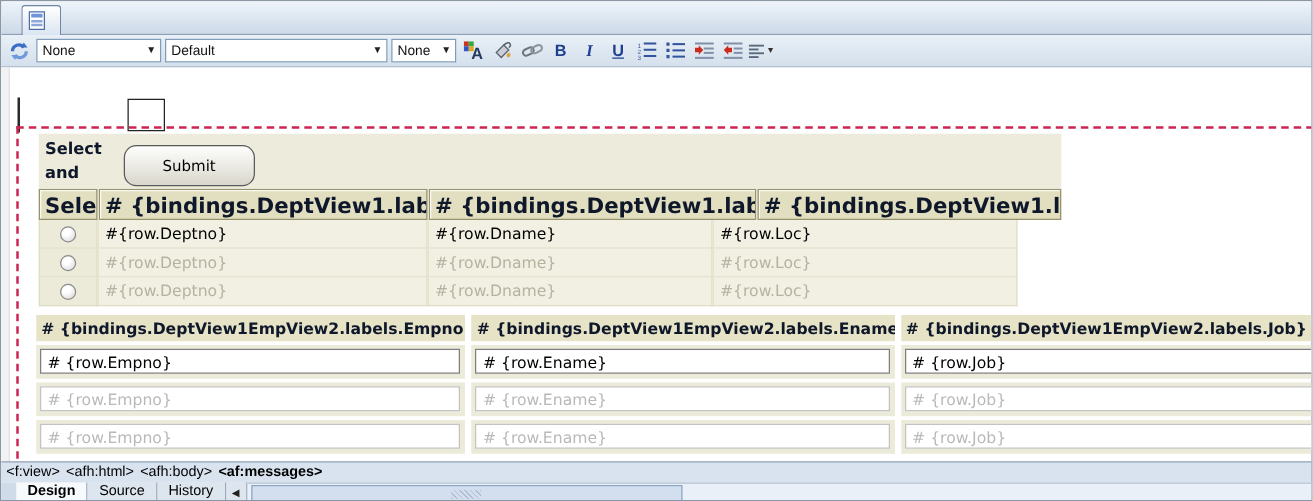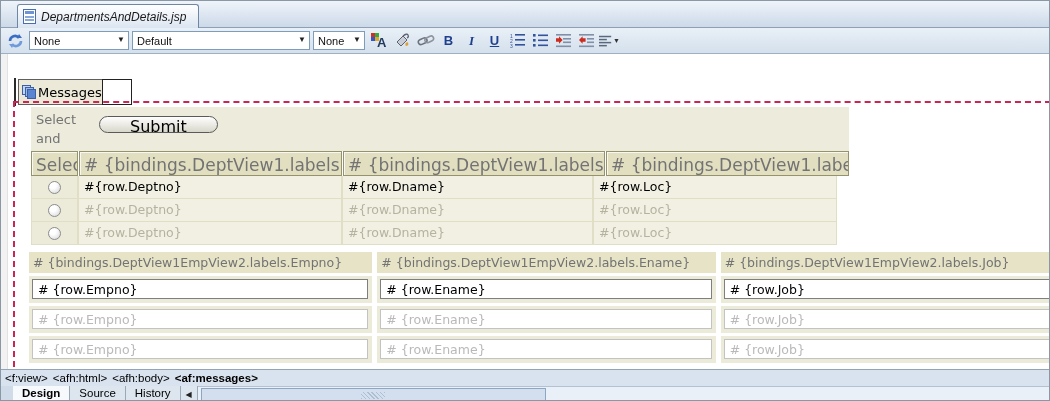--- a/index.html
+++ b/index.html
@@ -46,39 +46,39 @@
   .msg-icon { width:15px; height:15px; position:relative; margin-right:1px; }
   .msg-icon i { position:absolute; width:9px; height:10px; background:#c3d6f0; border:1px solid #3c5fa8; }
   .msg-icon i:nth-child(1){ left:0; top:0; }
   .msg-icon i:nth-child(2){ left:3px; top:2px; background:#9dbbe8; }
   .msg-icon i:nth-child(3){ left:5px; top:4px; background:#5b86cf; }
   .empty-box { position:absolute; left:101px; top:25px; width:30px; height:26px; background:#fff; border:1px solid #222; }
 
   .sel-top { position:absolute; left:12px; top:47px; width:1038px; height:0; border-top:2px dashed #cd2553; }
   .sel-left { position:absolute; left:12px; top:47px; width:0; height:266px; border-left:2px dashed #cd2553; }
 
-  .navy { color:#737373; font-weight:normal; }
+  .navy { color:#0f172a; font-weight:bold; }
   .canvas, .canvas * { font-family:"DejaVu Sans", sans-serif; }
 
   
   .dept-table { position:absolute; left:30px; top:53px; width:818px; }
   .dept-caption { position:relative; width:818px; height:44px; background:#edebdc; }
   .dept-caption .cap-text { position:absolute; left:5px; top:3px; width:60px; font-size:13px; line-height:19px; }
-  .submit-btn { position:absolute; left:68px; top:9px; height:17px; padding:0 30px; font-size:16px; color:#000;
+  .submit-btn { position:absolute; left:68px; top:9px; height:33px; padding:0 30px; font-size:12px; color:#000;
     background:linear-gradient(#fefefe,#d9d7cb); border:1px solid #5a5a5a; border-radius:10px;
     font-family:"DejaVu Sans", sans-serif; }
   .dept-header { display:flex; width:818px; height:25px; }
   .dept-header .h-cell { background:#e2dfc1; border:1px solid #95926e; box-shadow:inset 1px 1px 0 rgba(255,255,255,.75);
     font-size:17px; padding:3px 0 0 4px; white-space:nowrap; overflow:hidden; margin-right:1px; }
   .hc0 { width:47px; } .hc1 { width:263px; } .hc2 { width:262px; } .hc3 { width:243px; margin-right:0 !important; }
   .dept-row { display:flex; width:818px; height:23px; }
   .dept-row .cell { border:1px solid #e1dec6; border-top:none; background:#f1f0e2; font-size:12.5px;
     padding:3px 0 0 5px; white-space:nowrap; overflow:hidden; }
   .dept-row .radio-cell { width:47px; background:#ecead9; display:flex; align-items:center; justify-content:center; padding:0; }
-  .dept-row .c1 { width:264px; } .dept-row .c2 { width:251px; } .dept-row .c3 { width:244px; }
+  .dept-row .c1 { width:264px; } .dept-row .c2 { width:228px; } .dept-row .c3 { width:244px; }
   .dept-row.dim .cell { color:#b5b3a0; }
   .radio { width:13px; height:13px; border-radius:50%; border:1px solid #8c8c8c;
     background:radial-gradient(circle at 35% 30%, #ffffff 0 30%, #e3e3e3 75%, #c9c9c9); }
 
   
   .emp-table { position:absolute; left:28px; top:198px; width:1040px; }
   .emp-header { display:flex; gap:5px; height:21px; }
   .emp-header .eh { background:#e6e3c6; font-size:12.5px; padding:3px 0 0 4px; white-space:nowrap; overflow:hidden; }
   .ew0 { width:345px; } .ew1 { width:340px; } .ew2 { width:350px; }
   .emp-row { display:flex; gap:5px; margin-top:3px; height:27px; }
@@ -111,21 +111,20 @@
   svg { display:block; }
 </style>
 </head>
 <body>
 
 <div id="root">
 
   <div class="tabstrip">
     <div class="doc-tab">
       <span class="jsp-icon"></span>
-      <span class="title">DepartmentsAndDetails.jsp</span>
     </div>
   </div>
 
   <div class="toolbar">
     <span class="tb-sync">
       <svg width="17" height="16" viewBox="0 0 17 16">
         <path d="M3 8 a5 5 0 0 1 9-3" fill="none" stroke="#3a6fc4" stroke-width="2.6"></path>
         <path d="M14 8 a5 5 0 0 1 -9 3" fill="none" stroke="#6f9bdc" stroke-width="2.6"></path>
         <path d="M12 1 l3 4 -5 0 z" fill="#3a6fc4"></path>
         <path d="M5 15 l-3-4 5 0 z" fill="#6f9bdc"></path>
@@ -215,28 +214,20 @@
         <rect x="0" y="11.5" width="9" height="1.7" fill="#5a687e"></rect>
       </svg>
       <span class="align-caret">▼</span>
     </span>
   </div>
 
   <div class="canvas">
     <div class="left-margin"></div>
     <div class="cursor-bar"></div>
 
-    <div class="messages-box">
-      <span class="msg-icon">
-          <i></i>
-          <i></i>
-          <i></i>
-        </span>
-      <span class="label">Messages</span>
-    </div>
     <div class="empty-box"></div>
 
     <div class="sel-top"></div>
     <div class="sel-left"></div>
 
     <div class="dept-table">
       <div class="dept-caption">
         <div class="cap-text navy">Select and</div>
         <button class="submit-btn">Submit</button>
       </div>

